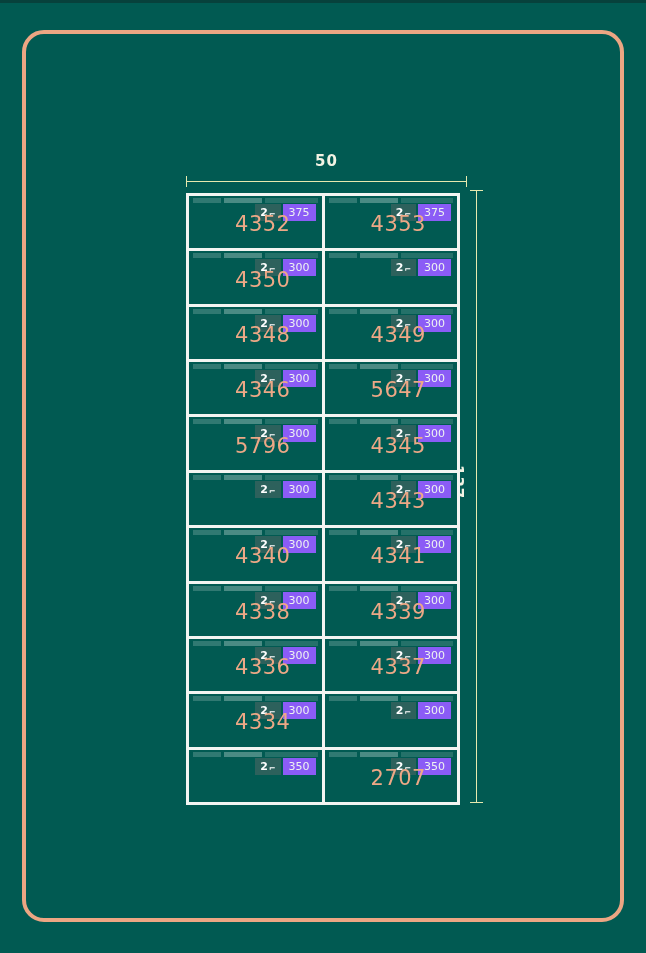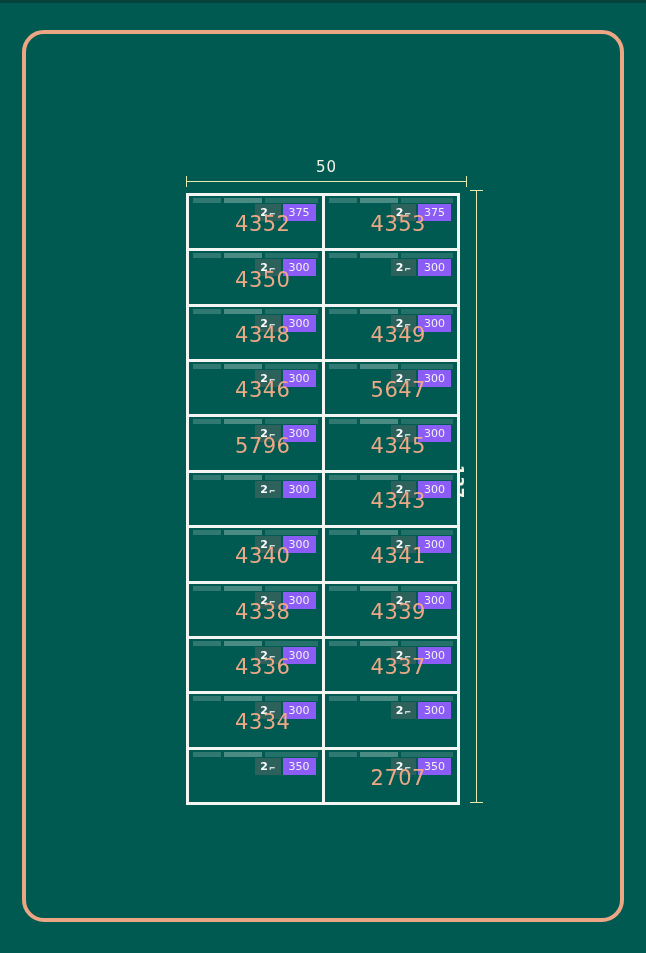--- a/index.html
+++ b/index.html
@@ -165,26 +165,26 @@
     height: 11px;
     background: #e7e9ae;
     top: 176px;
   }
   #dim-tick-left  { left: 186px; }
   #dim-tick-right { left: 466px; }
 
   #dim-label-width {
     position: absolute;
     left: 186px;
-    top: 158px;
+    top: 152px;
     width: 281px;
     text-align: center;
     color: #f2f3e4;
     font-size: 15px;
-    font-weight: normal;
+    font-weight: bold;
     letter-spacing: 1px;
   }
 
   .dim-line-v {
     position: absolute;
     left: 476px;
     top: 190px;
     width: 1px;
     height: 612px;
     background: #e7e9ae;

